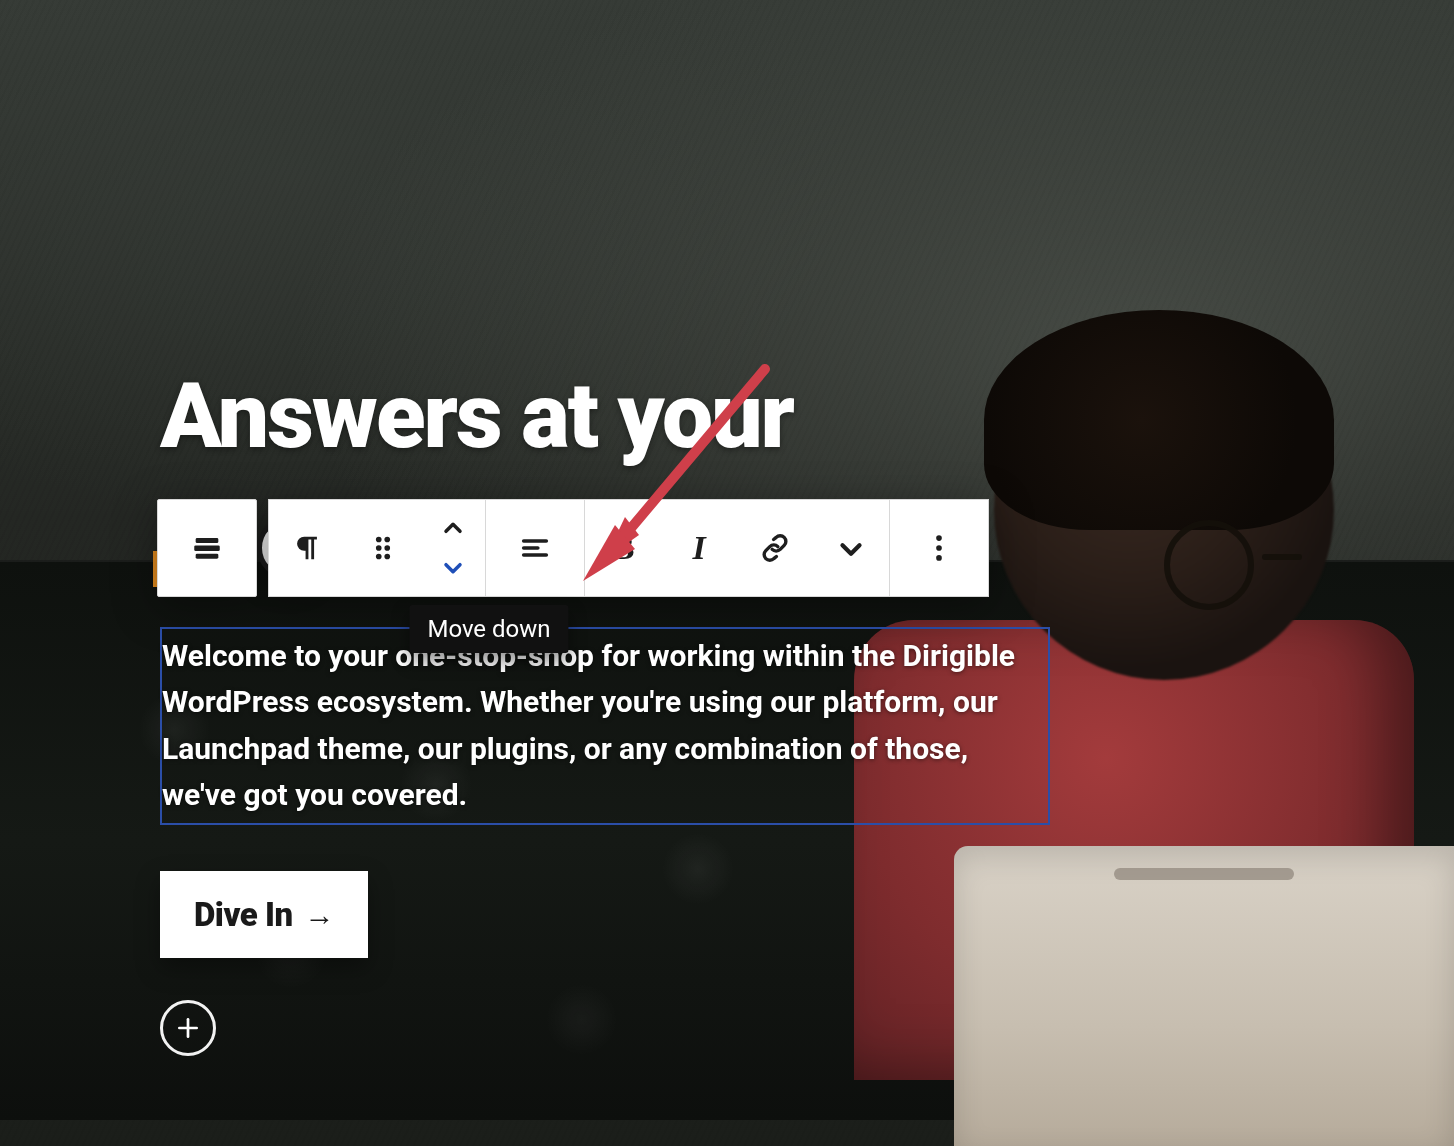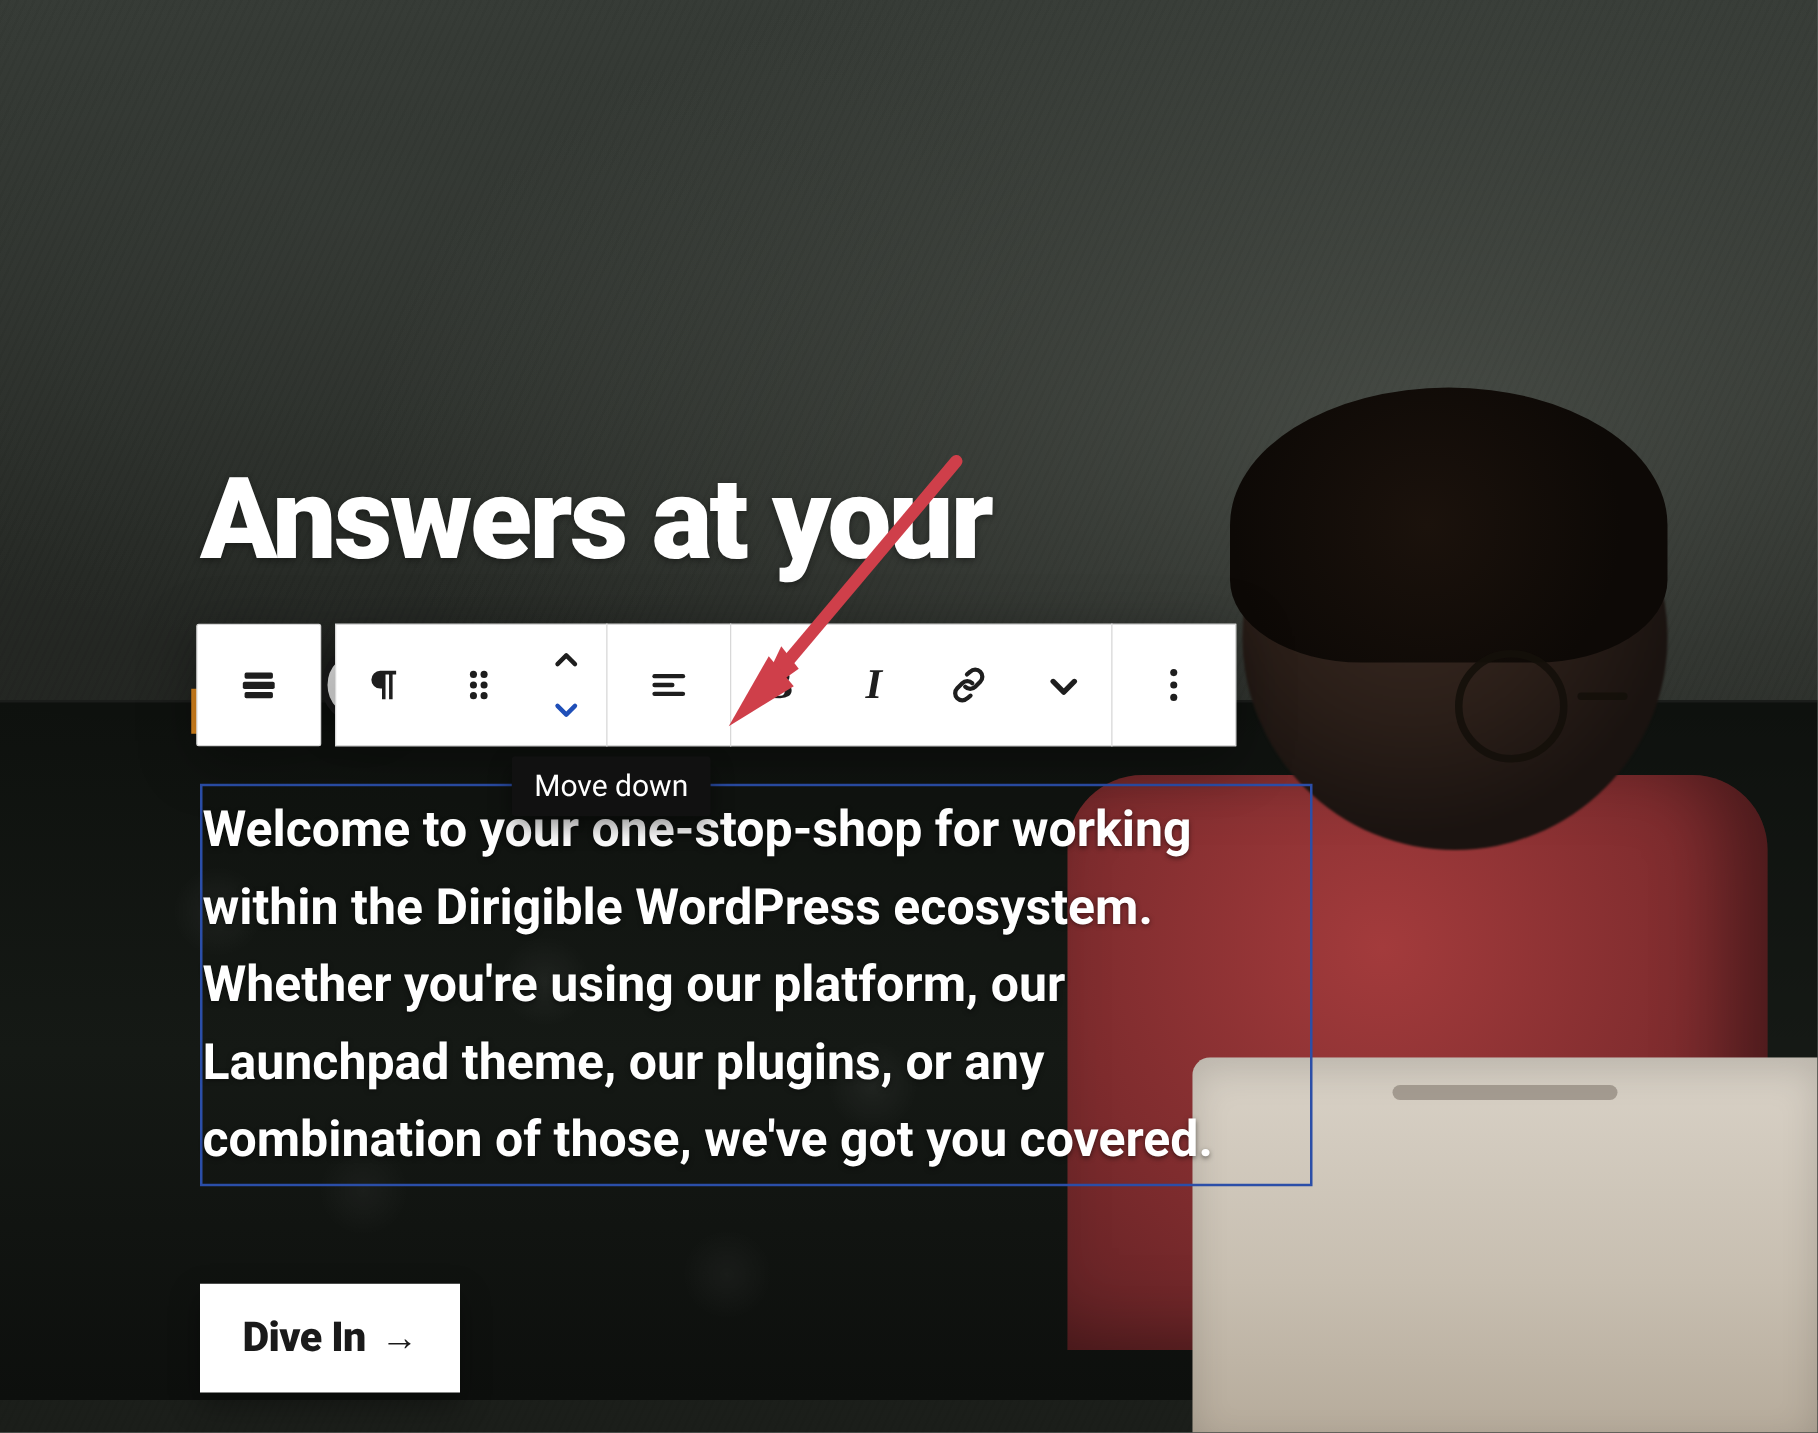--- a/index.html
+++ b/index.html
@@ -196,41 +196,40 @@
     width: 260px; height: 260px;
     pointer-events: none;
   }
 
   
   .para {
     border: 2px solid #2b4ea8;
     padding: 4px 0 4px 0;
     color: #fff;
     font-weight: 700;
-    font-size: 40px;
+    font-size: 30px;
     line-height: 1.55;
     max-width: 890px;
     text-shadow: 0 1px 4px rgba(0,0,0,0.5);
     margin-bottom: 46px;
     margin-top: 26px;
   }
 
   .cta {
     display: inline-flex;
     align-items: center;
     gap: 12px;
     background: #fff;
     color: #1a1a1a;
     font-weight: 900;
     font-size: 33px;
     padding: 24px 34px;
     letter-spacing: -0.5px;
     box-shadow: 0 10px 22px rgba(0,0,0,0.35);
     cursor: pointer;
-    margin-top: 32px;
   }
   .cta .arrow { font-size: 30px; font-weight: 900; }
 
   .addcircle {
     margin-top: 42px;
     width: 56px; height: 56px;
     border: 3px solid rgba(255,255,255,0.95);
     border-radius: 50%;
     display: flex; align-items:center; justify-content:center;
     color: #fff;

